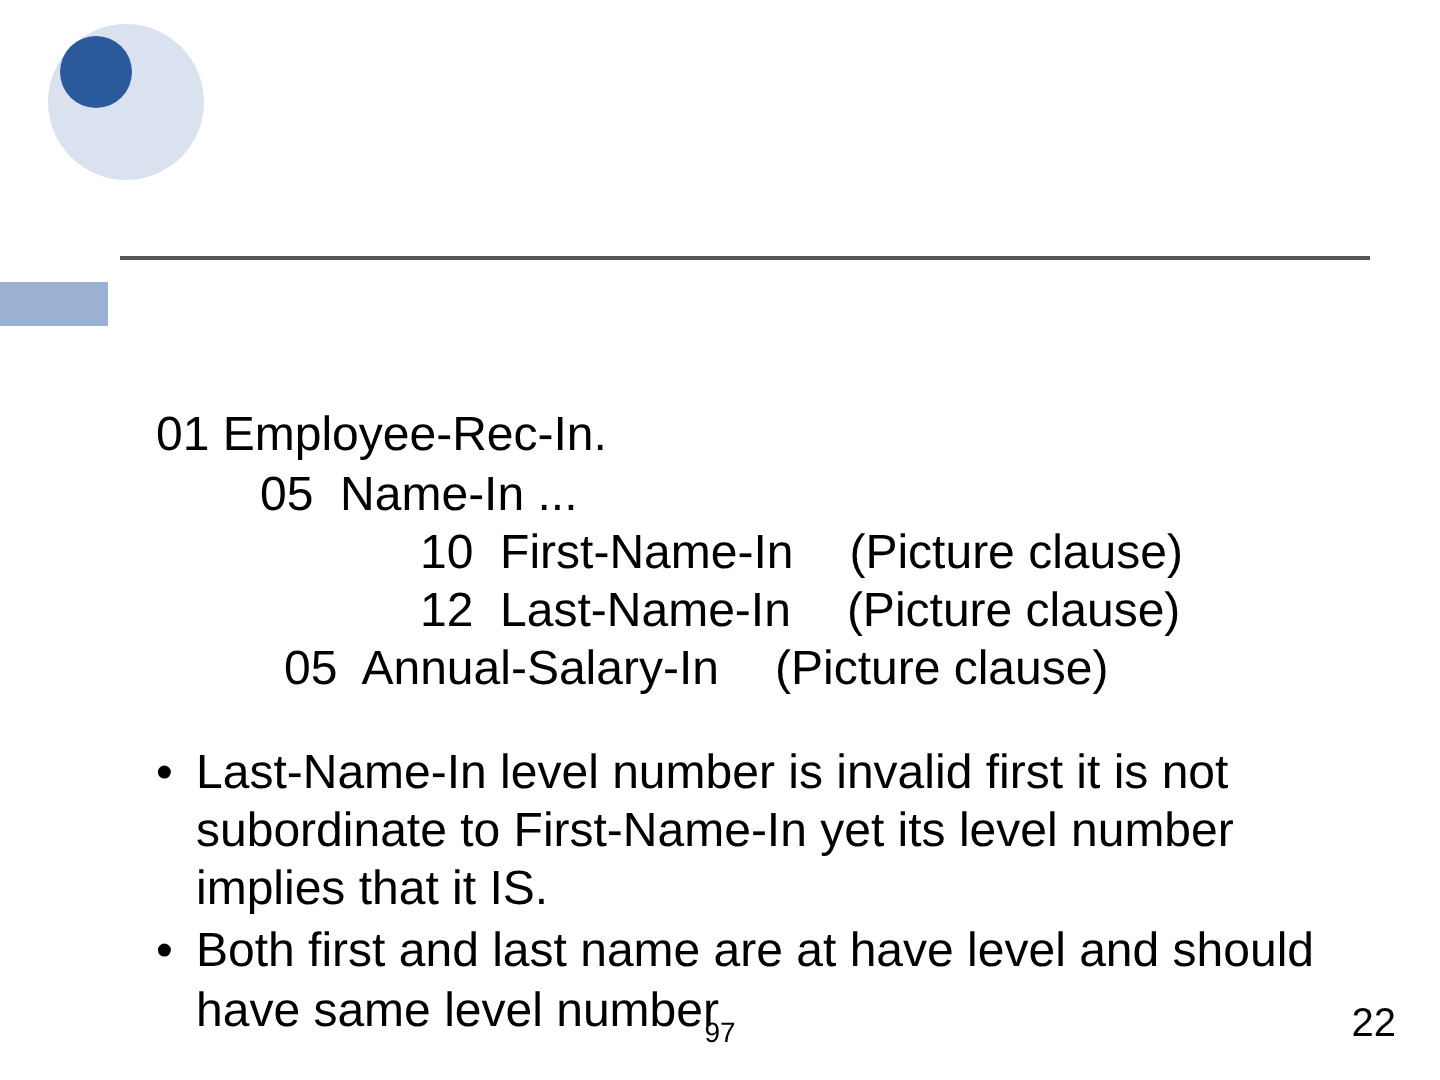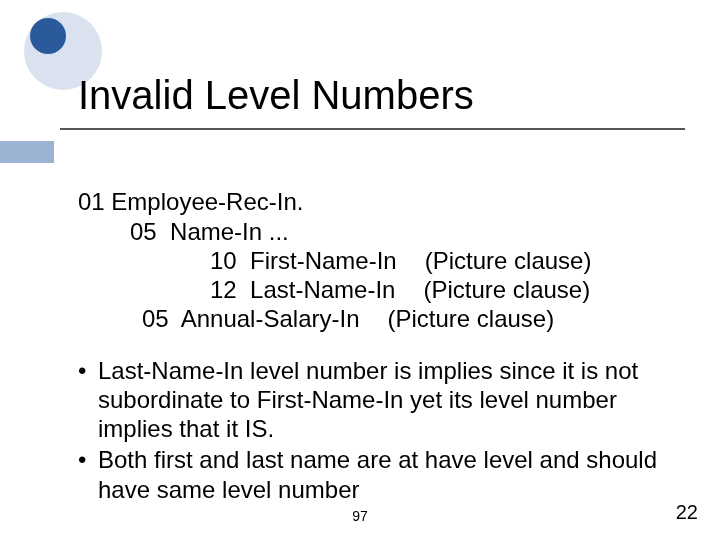--- a/index.html
+++ b/index.html
@@ -56,21 +56,21 @@
     position: absolute;
     left: 78px;
     top: 73px;
     font-size: 40px;
     color: #000;
     letter-spacing: 0px;
   }
   .body {
     position: absolute;
     left: 78px;
-    top: 158px;
+    top: 174px;
     width: 600px;
     color: #000;
   }
   .code {
     font-size: 24px;
     line-height: 1.22;
     white-space: pre;
   }
   .i1 { display:inline-block; width:52px; }
   .i2 { display:inline-block; width:132px; }
@@ -114,37 +114,36 @@
 </style>
 </head>
 <body>
 
 <div class="slide">
 
   <div class="circle-outer"></div>
   <div class="circle-inner"></div>
   <div class="side-bar"></div>
 
-  <div class="title">Invalid Level Numbers</div>
   <div class="title-line"></div>
 
   <div class="body">
 
     <div class="code">
 <span>01 Employee-Rec-In.</span>
 <span class="i1"></span><span>05</span>  <span>Name-In ...</span>
 <span class="i2"></span><span>10</span>  <span>First-Name-In</span><span class="gap-pic"></span><span>(Picture clause)</span>
 <span class="i2"></span><span>12</span>  <span>Last-Name-In</span><span class="gap-pic"></span><span>(Picture clause)</span>
 <span class="i15"></span><span>05</span>  <span>Annual-Salary-In</span><span class="gap-pic"></span><span>(Picture clause)</span>
 </div>
 
     <div class="bullets">
       <div class="bullet">
         <div class="dot">•</div>
-        <div class="txt"><span>Last-Name-In level number is implies since it is </span><span class="ul">not</span><span> subordinate to First-Name-In yet its level number implies that it IS.</span></div>
+        <div class="txt"><span>Last-Name-In level number is invalid first it is </span><span class="ul">not</span><span> subordinate to First-Name-In yet its level number implies that it IS.</span></div>
       </div>
       <div class="bullet">
         <div class="dot">•</div>
         <div class="txt">Both first and last name are at have level and should have same level number</div>
       </div>
     </div>
 
   </div>
 
   <div class="footer-center">97</div>

